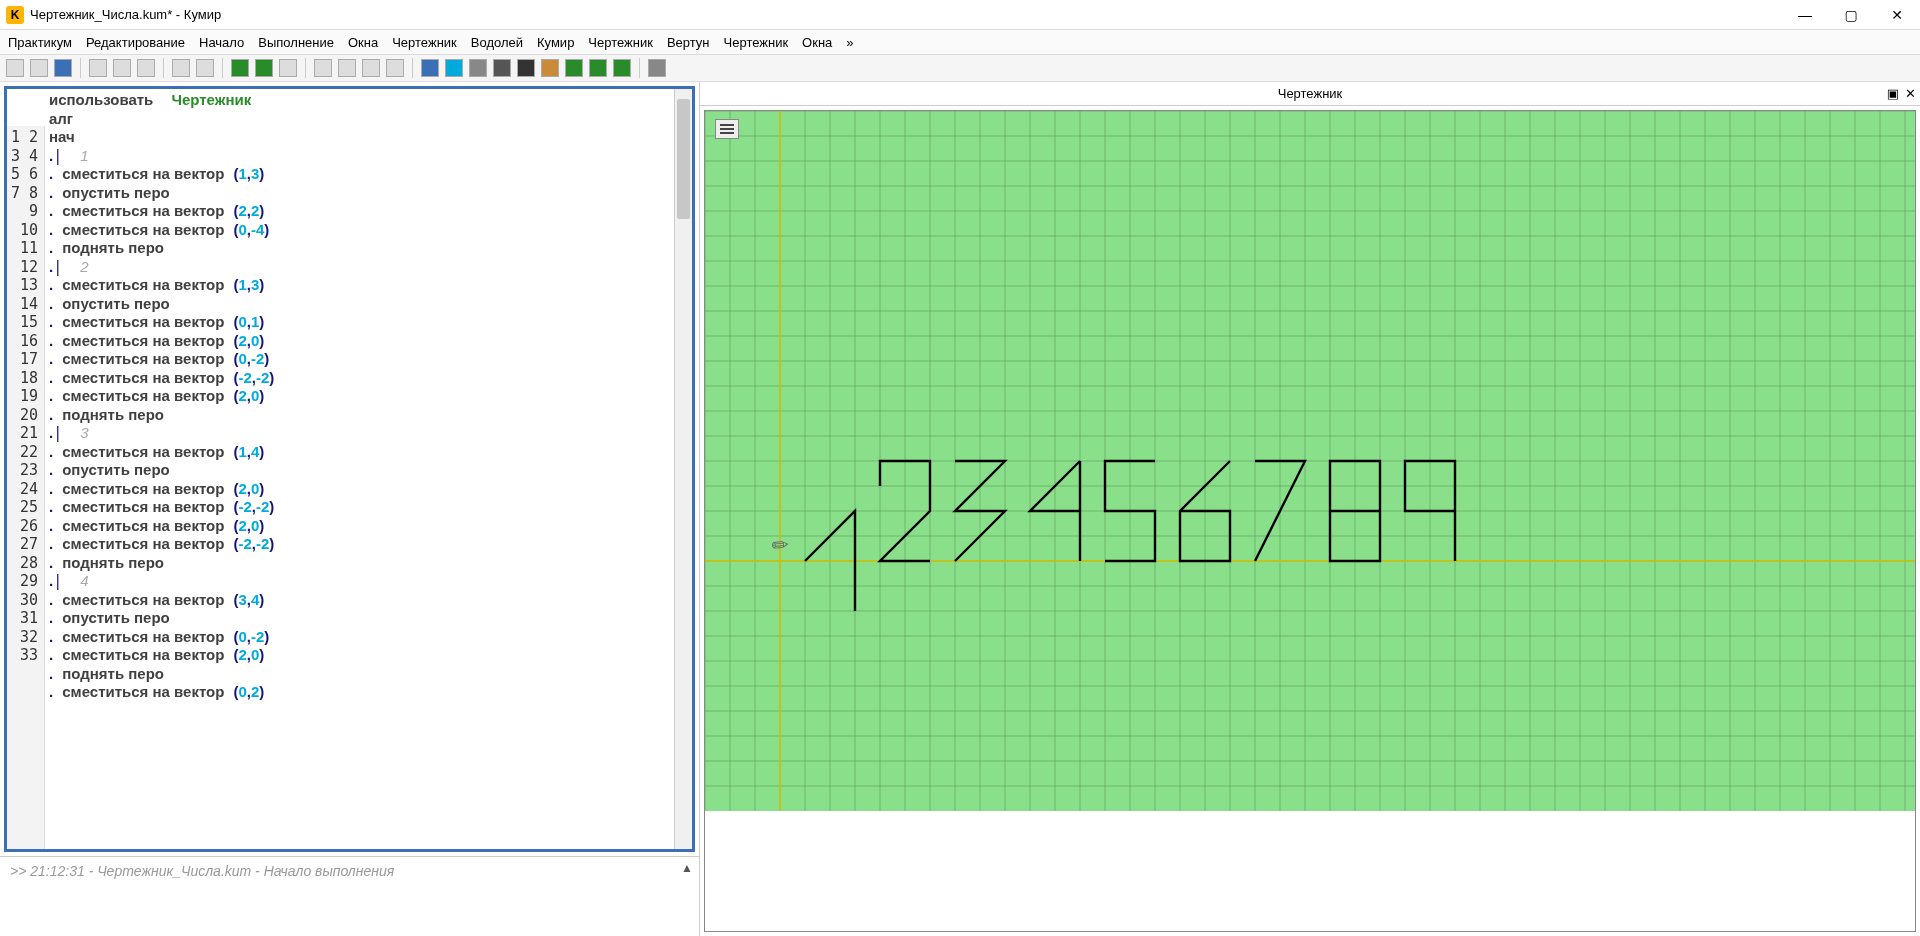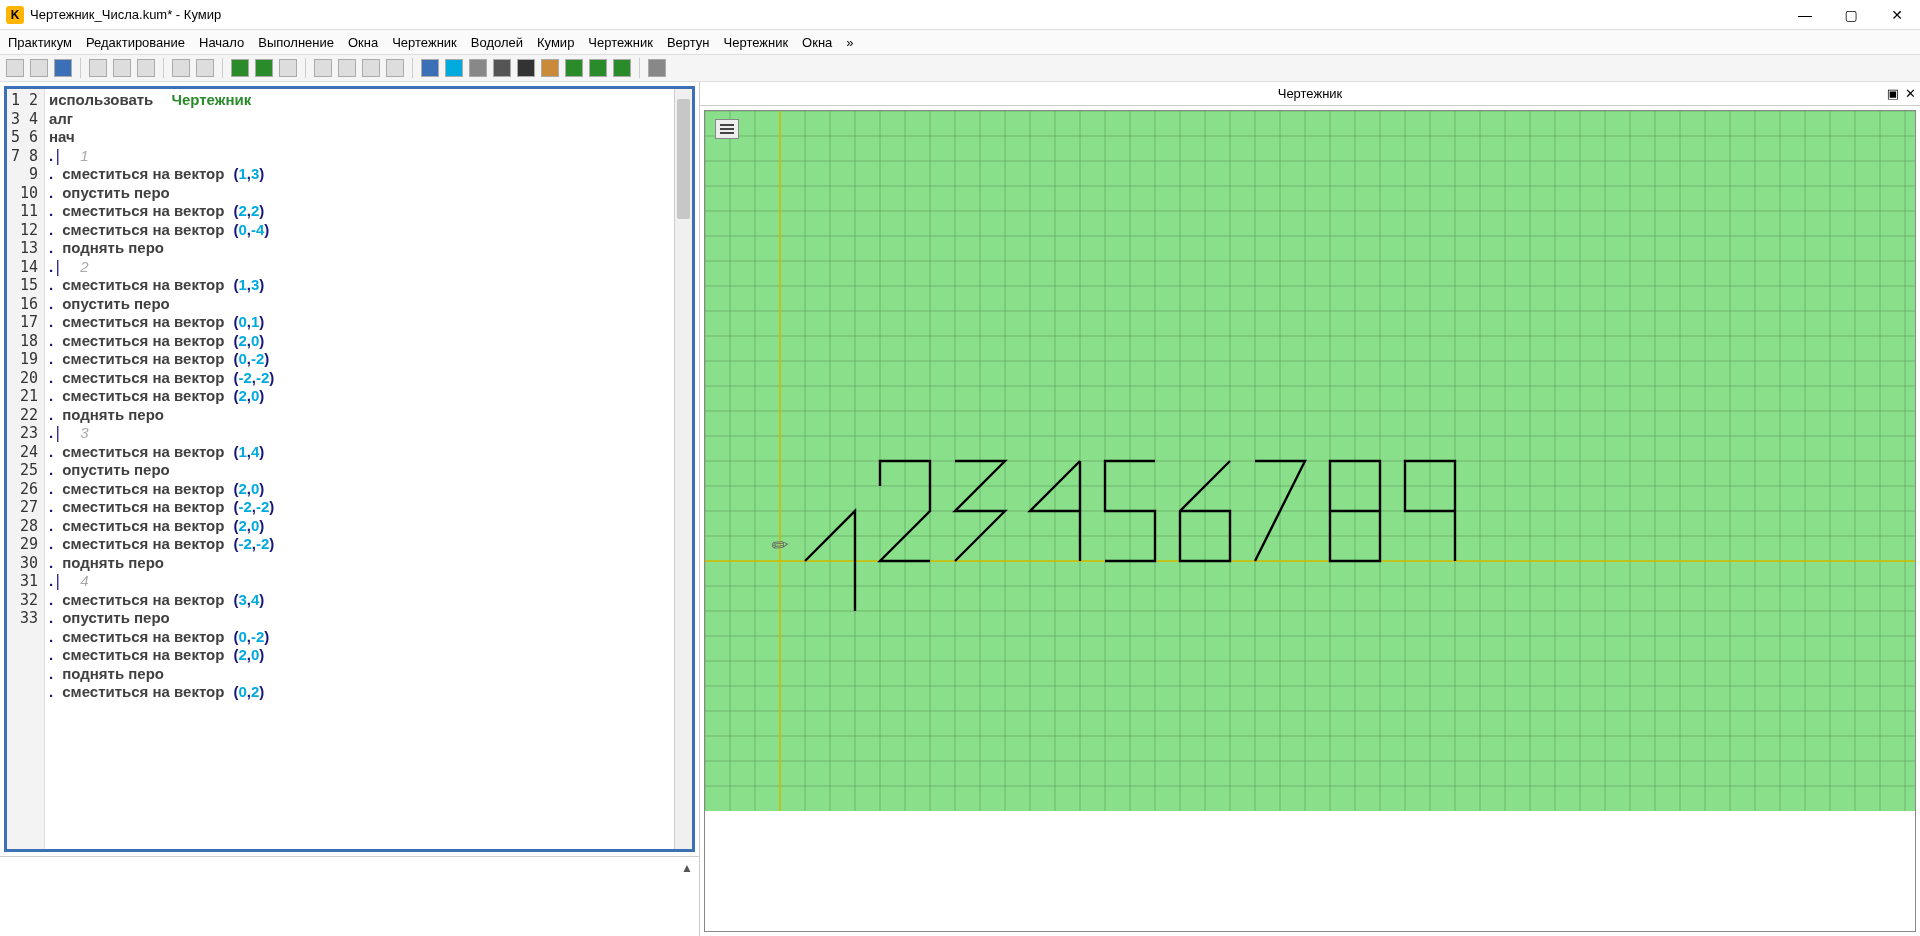--- a/index.html
+++ b/index.html
@@ -10,21 +10,21 @@
 .winbtns { margin-left:auto; display:flex; }
 .winbtns div { width:46px; height:30px; display:flex; align-items:center; justify-content:center; font-size:14px; }
 .menubar { height:24px; display:flex; align-items:center; padding:0 8px; font-size:13px; gap:14px; background:#fafafa; }
 .menubar span { cursor:default; }
 .toolbar { height:28px; display:flex; align-items:center; padding:0 6px; gap:6px; background:#f5f5f5; border-top:1px solid #ddd; border-bottom:1px solid #ddd; }
 .tb-btn { width:18px; height:18px; background:#ddd; border:1px solid #aaa; }
 .tb-sep { width:1px; height:20px; background:#ccc; margin:0 2px; }
 .content { flex:1; display:flex; min-height:0; }
 .left { width:700px; display:flex; flex-direction:column; border-right:1px solid #ccc; }
 .editor-wrap { flex:1; position:relative; border:3px solid #3b6fb6; margin:4px; overflow:hidden; display:flex; }
-.gutter { width:38px; background:#f3f3f3; border-right:1px solid #ddd; font-family:Consolas,monospace; font-size:15px; text-align:right; padding:2px 6px 2px 2px; color:#333; line-height:18.5px; }
+.gutter { width:38px; background:#f3f3f3; border-right:1px solid #ddd; font-family:Consolas,monospace; font-size:15px; text-align:right; padding:2px 6px 2px 2px; color:#333; line-height:18.5px;margin-top:37px; }
 .code { flex:1; font-family:Consolas,monospace; font-size:15px; line-height:18.5px; padding:2px 4px; white-space:pre; overflow:hidden; color:#16157a; }
 .code .dot{ color:#16157a; font-weight:bold;}
 .code .kw { font-weight:bold; color:#404040;margin-top:32px;}
 .code .exec { color:#2a8b2a; font-weight:bold; }
 .code .num { color:#00aadd; font-weight:bold;}
 .code .cmt { color:#aaa; font-style:italic; }
 .code .par { color:#16157a; font-weight:bold;}
 .scroll { width:18px; background:#f0f0f0; border-left:1px solid #ccc; position:relative;}
 .scroll .thumb{ position:absolute; left:2px; right:2px; top:10px; height:120px; background:#c7c7c7; border-radius:2px;}
 .console { height:80px; border-top:1px solid #ccc; font-family:Consolas,monospace; font-size:14px; color:#999; font-style:italic; padding:6px 10px; position:relative; }
@@ -171,20 +171,21 @@
 <span class="dot">.</span> <span class="kw">сместиться на вектор</span> <span class="par">(</span><span class="num">2</span><span class="par">,</span><span class="num">0</span><span class="par">)</span>
 <span class="dot">.</span> <span class="kw">поднять перо</span>
 <span class="dot">.</span> <span class="kw">сместиться на вектор</span> <span class="par">(</span><span class="num">0</span><span class="par">,</span><span class="num">2</span><span class="par">)</span>
 </div>
       <div class="scroll">
           <div class="thumb"></div>
         </div>
     </div>
     <div class="console">
       <div class="up">▲</div>
+      <div>&gt;&gt; 21:12:31 - Чертежник_Числа.kum - Начало выполнения</div>
       <div style="height:6px"></div>
     </div>
   </div>
 
   <div class="right">
     <div class="panehdr">
       <span>Чертежник</span>
       <div class="pbtns">
         <span>▣</span>
         <span>✕</span>

